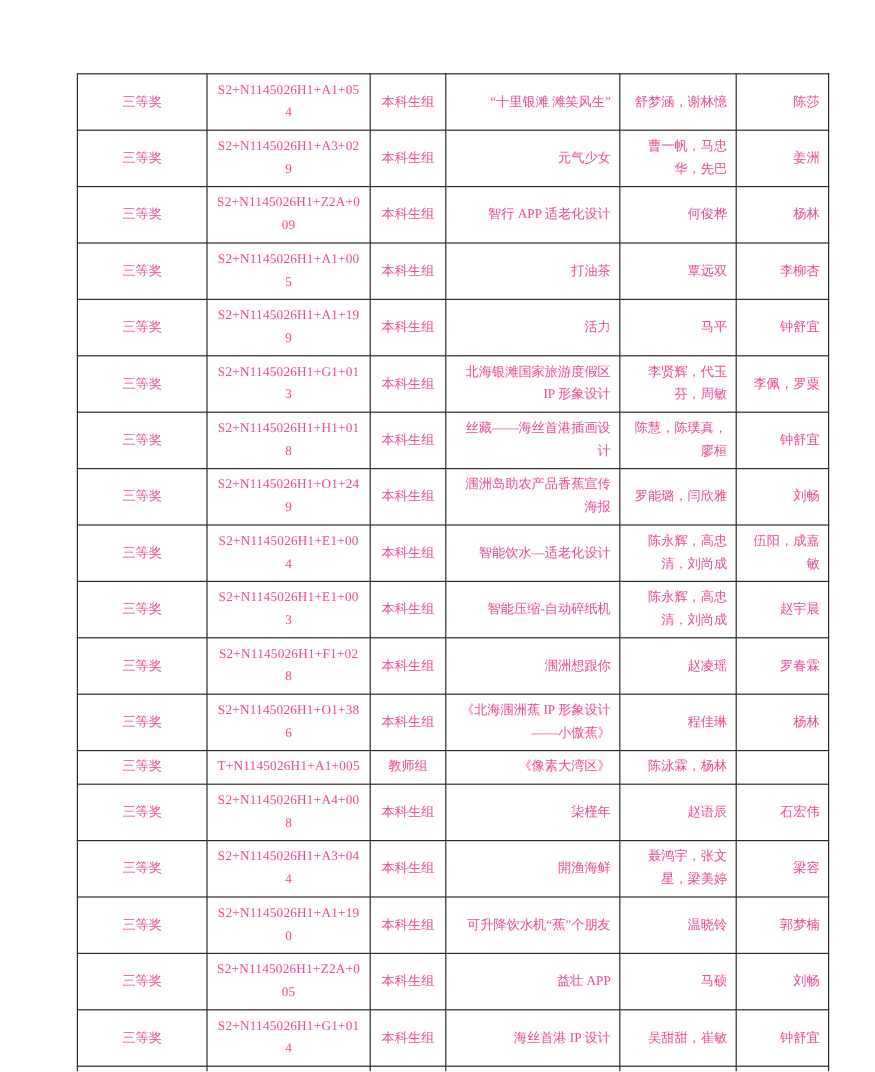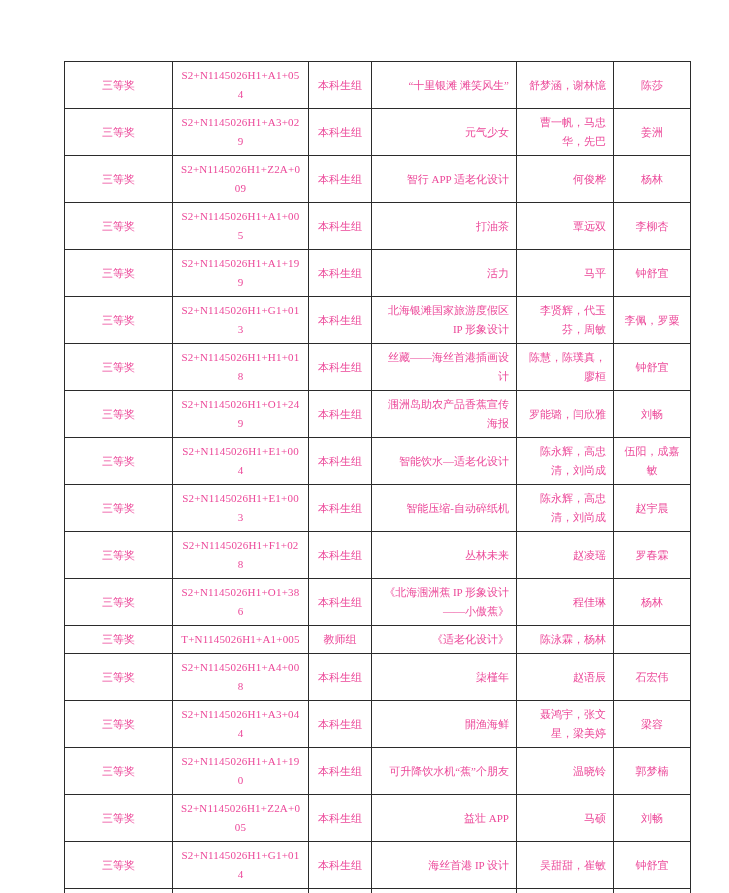--- a/index.html
+++ b/index.html
@@ -31,21 +31,21 @@
     padding: 4px 7px;
     vertical-align: middle;
     word-break: break-word;
     overflow: hidden;
   }
   td.c-award  { text-align: center; }
   td.c-code   { text-align: center; font-size: 10.5px; letter-spacing: 0.2px; }
   td.c-group  { text-align: center; }
   td.c-title  { text-align: right; }
   td.c-authors{ text-align: right; }
-  td.c-advisor{ text-align: center; }
+  td.c-advisor{ text-align: right; }
 </style>
 </head>
 <body>
 
 <div class="page">
   <table class="awards">
     <colgroup>
       <col style="width:108px">
       <col style="width:136px">
       <col style="width:63px">
@@ -131,37 +131,37 @@
           <td class="c-code">S2+N1145026H1+E1+003</td>
           <td class="c-group">本科生组</td>
           <td class="c-title">智能压缩-自动碎纸机</td>
           <td class="c-authors">陈永辉，高忠清，刘尚成</td>
           <td class="c-advisor">赵宇晨</td>
         </tr>
         <tr>
           <td class="c-award">三等奖</td>
           <td class="c-code">S2+N1145026H1+F1+028</td>
           <td class="c-group">本科生组</td>
-          <td class="c-title">丛林未来</td>
+          <td class="c-title">涠洲想跟你</td>
           <td class="c-authors">赵凌瑶</td>
           <td class="c-advisor">罗春霖</td>
         </tr>
         <tr>
           <td class="c-award">三等奖</td>
           <td class="c-code">S2+N1145026H1+O1+386</td>
           <td class="c-group">本科生组</td>
           <td class="c-title">《北海涠洲蕉 IP 形象设计——小傲蕉》</td>
           <td class="c-authors">程佳琳</td>
           <td class="c-advisor">杨林</td>
         </tr>
         <tr>
           <td class="c-award">三等奖</td>
           <td class="c-code">T+N1145026H1+A1+005</td>
           <td class="c-group">教师组</td>
-          <td class="c-title">《适老化设计》</td>
+          <td class="c-title">《像素大湾区》</td>
           <td class="c-authors">陈泳霖，杨林</td>
           <td class="c-advisor"></td>
         </tr>
         <tr>
           <td class="c-award">三等奖</td>
           <td class="c-code">S2+N1145026H1+A4+008</td>
           <td class="c-group">本科生组</td>
           <td class="c-title">柒槿年</td>
           <td class="c-authors">赵语辰</td>
           <td class="c-advisor">石宏伟</td>

